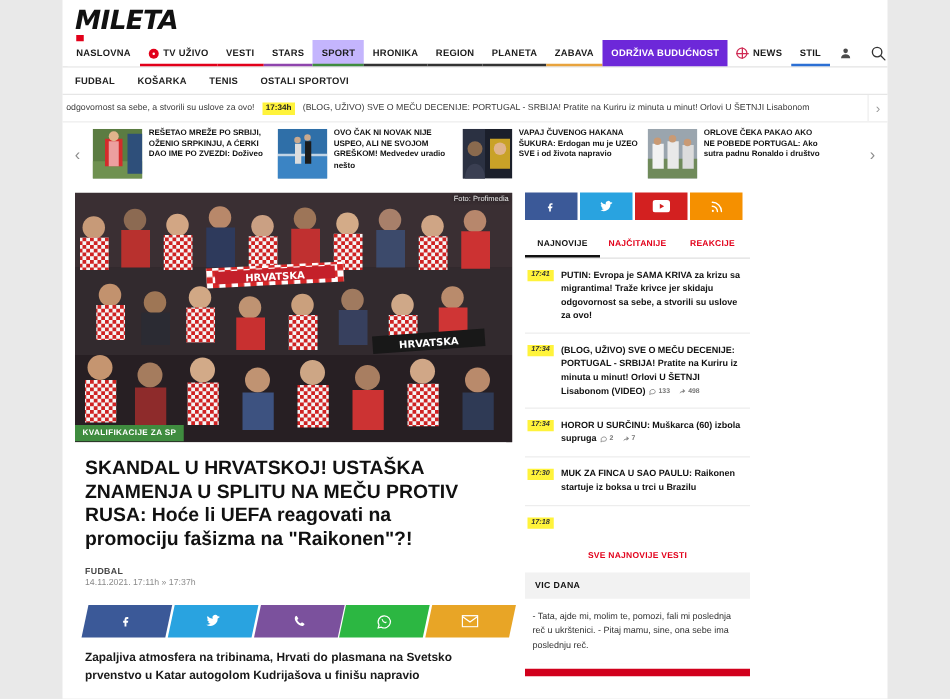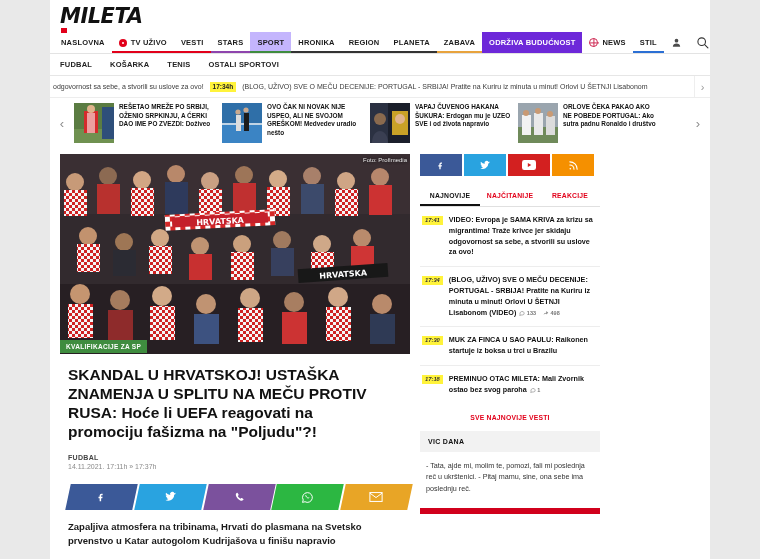--- a/index.html
+++ b/index.html
@@ -366,21 +366,21 @@
           </g>
         </svg>
         <div class="credit">Foto: Profimedia</div>
       </div>
 
       <div style="position:relative;height:0">
         <div class="badge-cat" style="bottom:auto;top:-14px">KVALIFIKACIJE ZA SP</div>
       </div>
 
       <div class="headline-box">
-        <h1 class="headline"><span class="caps">SKANDAL U HRVATSKOJ! USTAŠKA ZNAMENJA U SPLITU NA MEČU PROTIV RUSA:</span><span> Hoće li UEFA reagovati na promociju fašizma na "Poljudu"?!</span></h1>
+        <h1 class="headline"><span class="caps">SKANDAL U HRVATSKOJ! USTAŠKA ZNAMENJA U SPLITU NA MEČU PROTIV RUSA:</span><span> Hoće li UEFA reagovati na promociju fašizma na "Raikonen"?!</span></h1>
       </div>
 
       <div class="meta">
         <div class="meta-cat">FUDBAL</div>
         <div class="meta-date">14.11.2021. 17:11h » 17:37h</div>
       </div>
 
       <div class="share">
         <div class="share-btn" style="background:#3b5998">
           <span>
@@ -462,57 +462,66 @@
       <div class="side-tabs">
         <div class="side-tab active">NAJNOVIJE</div>
         <div class="side-tab">NAJČITANIJE</div>
         <div class="side-tab">REAKCIJE</div>
       </div>
 
       <div>
 
         <div class="news-item">
           <span class="news-time">17:41</span>
-          <span class="news-title">VIDEO: Evropa je SAMA KRIVA za krizu sa migrantima! Traže krivce jer skidaju odgovornost sa sebe, a stvorili su uslove za ovo!</span>
+          <span class="news-title">PUTIN: Evropa je SAMA KRIVA za krizu sa migrantima! Traže krivce jer skidaju odgovornost sa sebe, a stvorili su uslove za ovo!</span>
         </div>
 
         <div class="news-item">
           <span class="news-time">17:34</span>
           <span class="news-title"><span>(BLOG, UŽIVO) SVE O MEČU DECENIJE: PORTUGAL - SRBIJA! Pratite na Kuriru iz minuta u minut! Orlovi U ŠETNJI Lisabonom (VIDEO)</span><span class="counts">
                   <span class="cnt">
                     <svg width="6" height="6" viewBox="0 0 24 24" fill="none" stroke="#888" stroke-width="2.6">
                       <path d="M21 12a8 8 0 0 1-8 8H7l-4 3 1-5a8 8 0 1 1 17-6z"></path>
                     </svg>
                     <span>133</span>
                   </span>
                   <span class="cnt">
                     <svg width="6" height="6" viewBox="0 0 24 24" fill="#888">
                       <path d="M13 4l8 7-8 7v-4C7 14 4 17 3 21c0-7 4-10 10-10z"></path>
                     </svg>
                     <span>498</span>
                   </span>
                 </span></span>
         </div>
 
-
         <div class="news-item">
-          <span class="news-time">17:30</span>
-          <span class="news-title">MUK ZA FINCA U SAO PAULU: Raikonen startuje iz boksa u trci u Brazilu</span>
-        </div>
-
-        <div class="news-item" style="border-bottom:none">
-          <span class="news-time">17:18</span>
-          <span class="news-title"><span>PREMINUO OTAC MILETA: Mali Zvornik ostao bez svog paroha</span><span class="counts">
+          <span class="news-time">17:34</span>
+          <span class="news-title"><span>HOROR U SURČINU: Muškarca (60) izbola supruga</span><span class="counts">
                   <span class="cnt">
                     <svg width="6" height="6" viewBox="0 0 24 24" fill="none" stroke="#888" stroke-width="2.6">
                       <path d="M21 12a8 8 0 0 1-8 8H7l-4 3 1-5a8 8 0 1 1 17-6z"></path>
                     </svg>
-                    <span>1</span>
+                    <span>2</span>
+                  </span>
+                  <span class="cnt">
+                    <svg width="6" height="6" viewBox="0 0 24 24" fill="#888">
+                      <path d="M13 4l8 7-8 7v-4C7 14 4 17 3 21c0-7 4-10 10-10z"></path>
+                    </svg>
+                    <span>7</span>
                   </span>
                 </span></span>
+        </div>
+
+        <div class="news-item">
+          <span class="news-time">17:30</span>
+          <span class="news-title">MUK ZA FINCA U SAO PAULU: Raikonen startuje iz boksa u trci u Brazilu</span>
+        </div>
+
+        <div class="news-item" style="border-bottom:none">
+          <span class="news-time">17:18</span>
         </div>
 
       </div>
 
       <div class="all-news">SVE NAJNOVIJE VESTI</div>
 
       <div class="vic-box">
         <div class="vic-head">VIC DANA</div>
         <div class="vic-body">- Tata, ajde mi, molim te, pomozi, fali mi poslednja reč u ukrštenici. - Pitaj mamu, sine, ona sebe ima poslednju reč.</div>
       </div>

